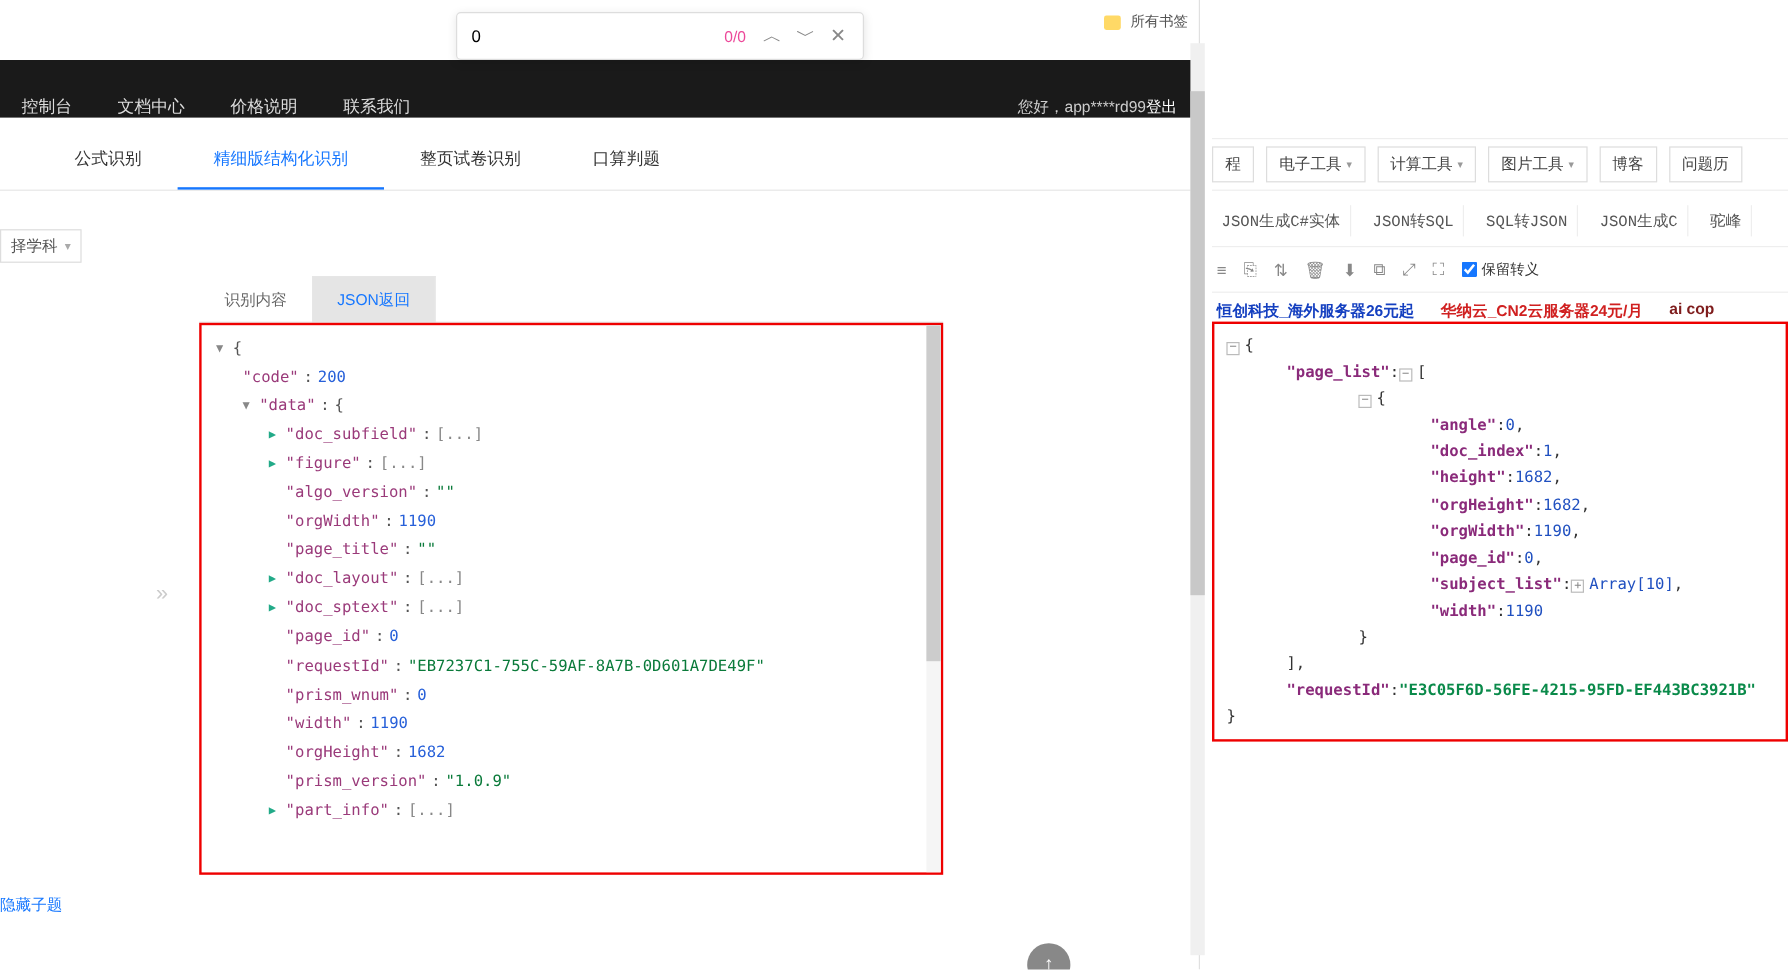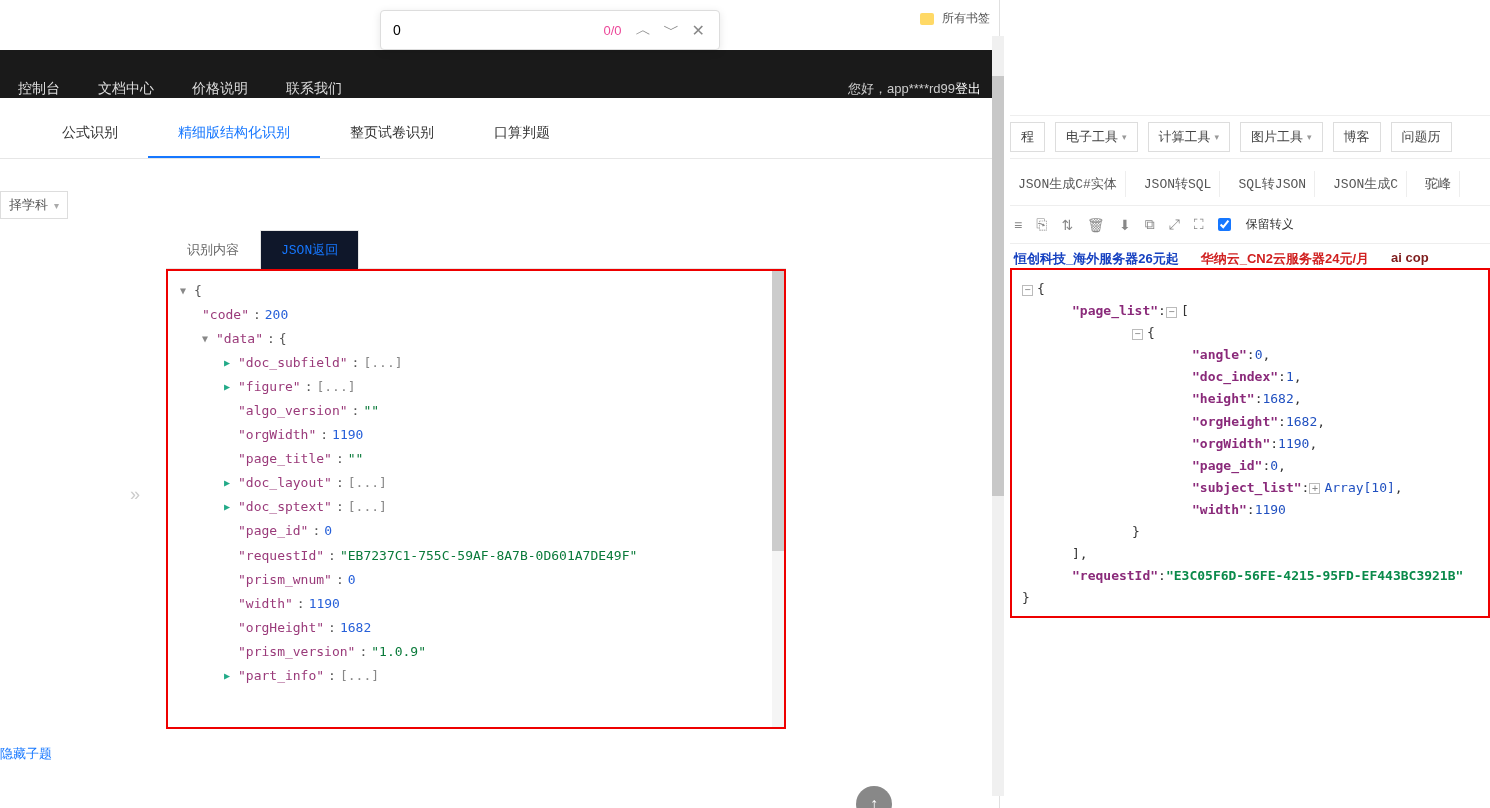--- a/index.html
+++ b/index.html
@@ -33,21 +33,21 @@
 
 .subject-row { margin-top: 32px; padding: 0 0 0 0; }
 .subject-dd { display: inline-flex; align-items: center; border: 1px solid #ddd; padding: 4px 8px; font-size: 13px; color: #555; cursor: pointer; margin-left: 0; }
 .subject-dd .chev { margin-left: 6px; font-size: 10px; color: #aaa; }
 
 
 .content-wrap { margin-top: 10px; padding-left: 130px; position: relative; }
 .expand-handle { position: absolute; left: 130px; top: 255px; color: #ccc; font-size: 18px; cursor: pointer; }
 .inner-tabs { display: flex; border-bottom: 1px solid #e6e6e6; width: 620px; margin-left: 36px; }
 .inner-tab { padding: 10px 20px; font-size: 13px; color: #666; cursor: pointer; border: 1px solid transparent; border-bottom: none; position: relative; top: 1px; }
-.inner-tab.active { color: #1677ff; border-color: #e6e6e6; background: #0f172a; font-family: Liberation Mono, monospace; }
+.inner-tab.active { color: #1677ff; border-color: #e6e6e6; background: #e5e5e5; }
 
 
 .json-box { width: 620px; height: 460px; border: 2px solid #e00; margin-left: 36px; padding: 8px 12px; font-family: Consolas, Monaco, monospace; font-size: 13px; line-height: 1.85; overflow: hidden; position: relative; }
 .json-scroll { position: absolute; right: 0; top: 0; width: 12px; height: 100%; background: #f5f5f5; }
 .json-scroll-thumb { width: 100%; height: 280px; background: #ccc; }
 .json-row { white-space: nowrap; display: flex; align-items: center; }
 .toggle { color: #888; font-size: 10px; margin-right: 4px; width: 10px; display: inline-block; }
 .toggle.open::before { content: "▼"; }
 .toggle.closed::before { content: "▶"; color: #2a8; }
 .k { color: #9a3a7a; }
@@ -72,21 +72,21 @@
 
 .tool-row1, .tool-row2 { display: flex; gap: 10px; padding: 6px 0; align-items: center; }
 .tool-row1 { margin-top: 115px; border-top: 1px solid #eee; border-bottom: 1px solid #eee; }
 .tool-btn { border: 1px solid #ddd; padding: 5px 10px; font-size: 13px; color: #444; background: #fff; cursor: pointer; display: flex; align-items: center; gap: 4px; }
 .tool-btn .chev { font-size: 9px; color: #999; }
 .tool-row2 { margin-top: 6px; border-bottom: 1px solid #eee; padding-bottom: 8px; font-family: Liberation Mono, monospace; }
 .tool-link { font-size: 13px; color: #555; padding: 4px 8px; cursor: pointer; border-right: 1px solid #eee; }
 
 .icon-bar { display: flex; gap: 14px; padding: 10px 4px; align-items: center; border-bottom: 1px solid #eee; color: #888; font-size: 14px; }
 .icon-bar .ico { cursor: pointer; }
-.icon-bar label { display: flex; align-items: center; gap: 15px; font-size: 12px; color: #333; }
+.icon-bar label { display: flex; align-items: center; gap: 4px; font-size: 12px; color: #333; }
 .icon-bar input[type=checkbox] { accent-color: #1677ff; }
 
 .ad-row { display: flex; gap: 22px; padding: 6px 4px 0; font-size: 13px; font-weight: bold; }
 .ad1 { color: #1540c0; }
 .ad2 { color: #d02020; }
 .ad3 { color: #7f1d1d; }
 
 .json-box2 { border: 2px solid #e00; padding: 8px 10px; font-family: "Microsoft YaHei", Consolas, monospace; font-size: 13px; line-height: 1.7; height: 350px; overflow: hidden; }
 .json-box2 .toggle2 { color: #888; border: 1px solid #bbb; width: 11px; height: 11px; display: inline-flex; align-items: center; justify-content: center; font-size: 10px; line-height: 1; margin-right: 4px; cursor: pointer; }
 .json-box2 .k2 { color: #8a2a7a; font-weight: bold; }

